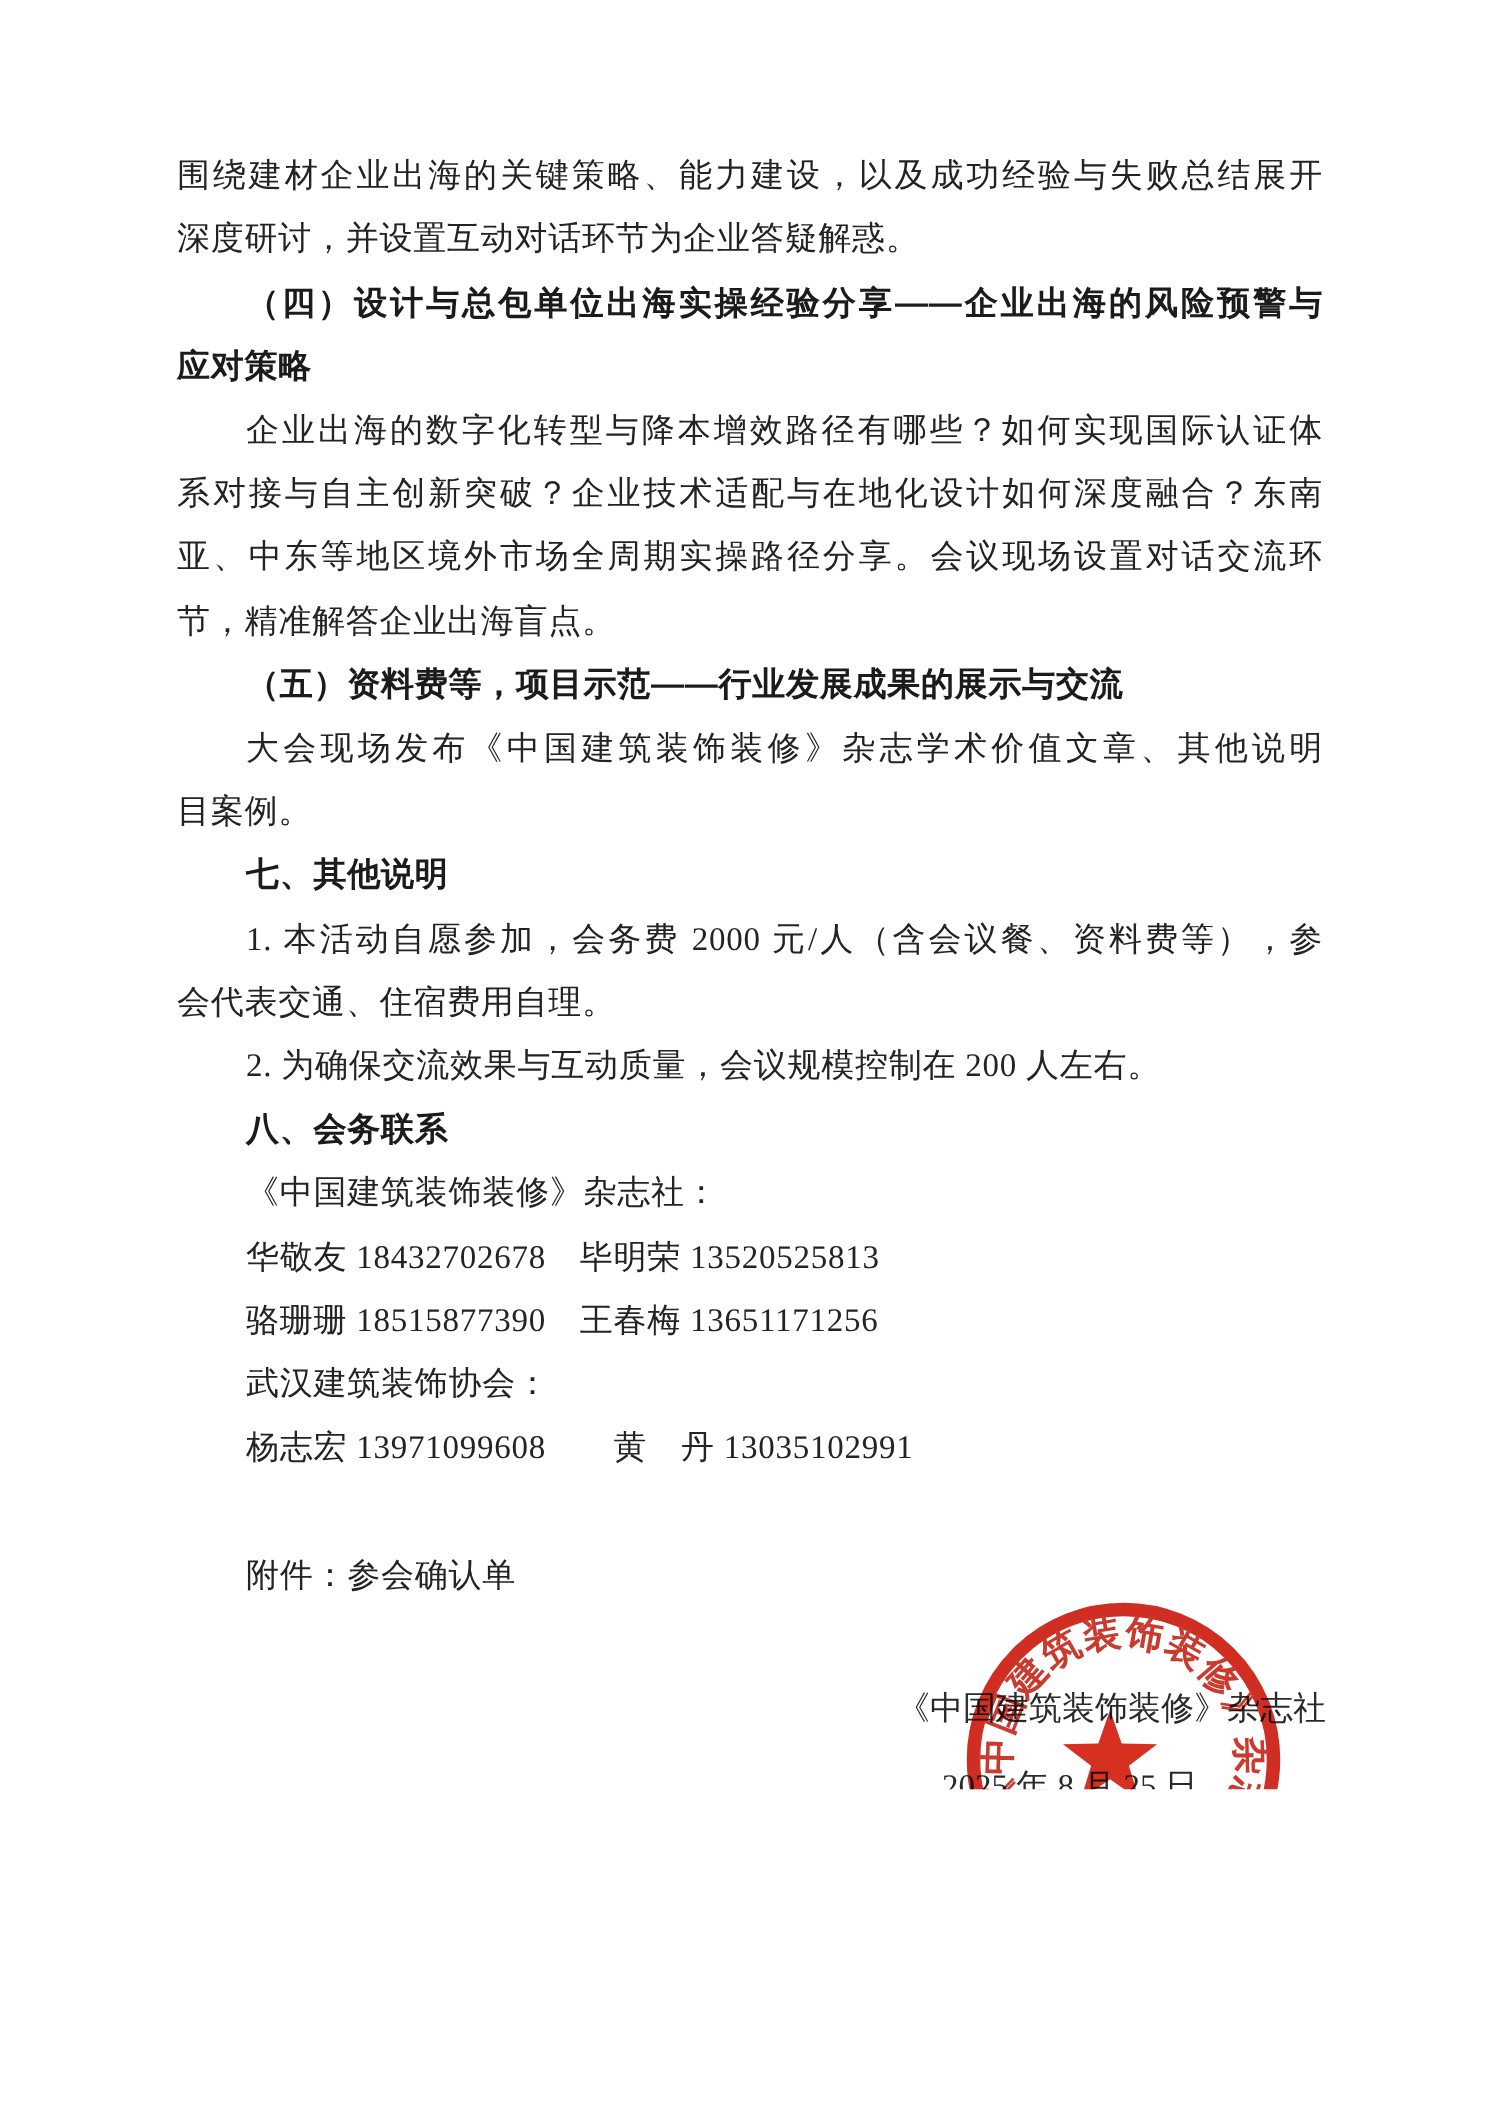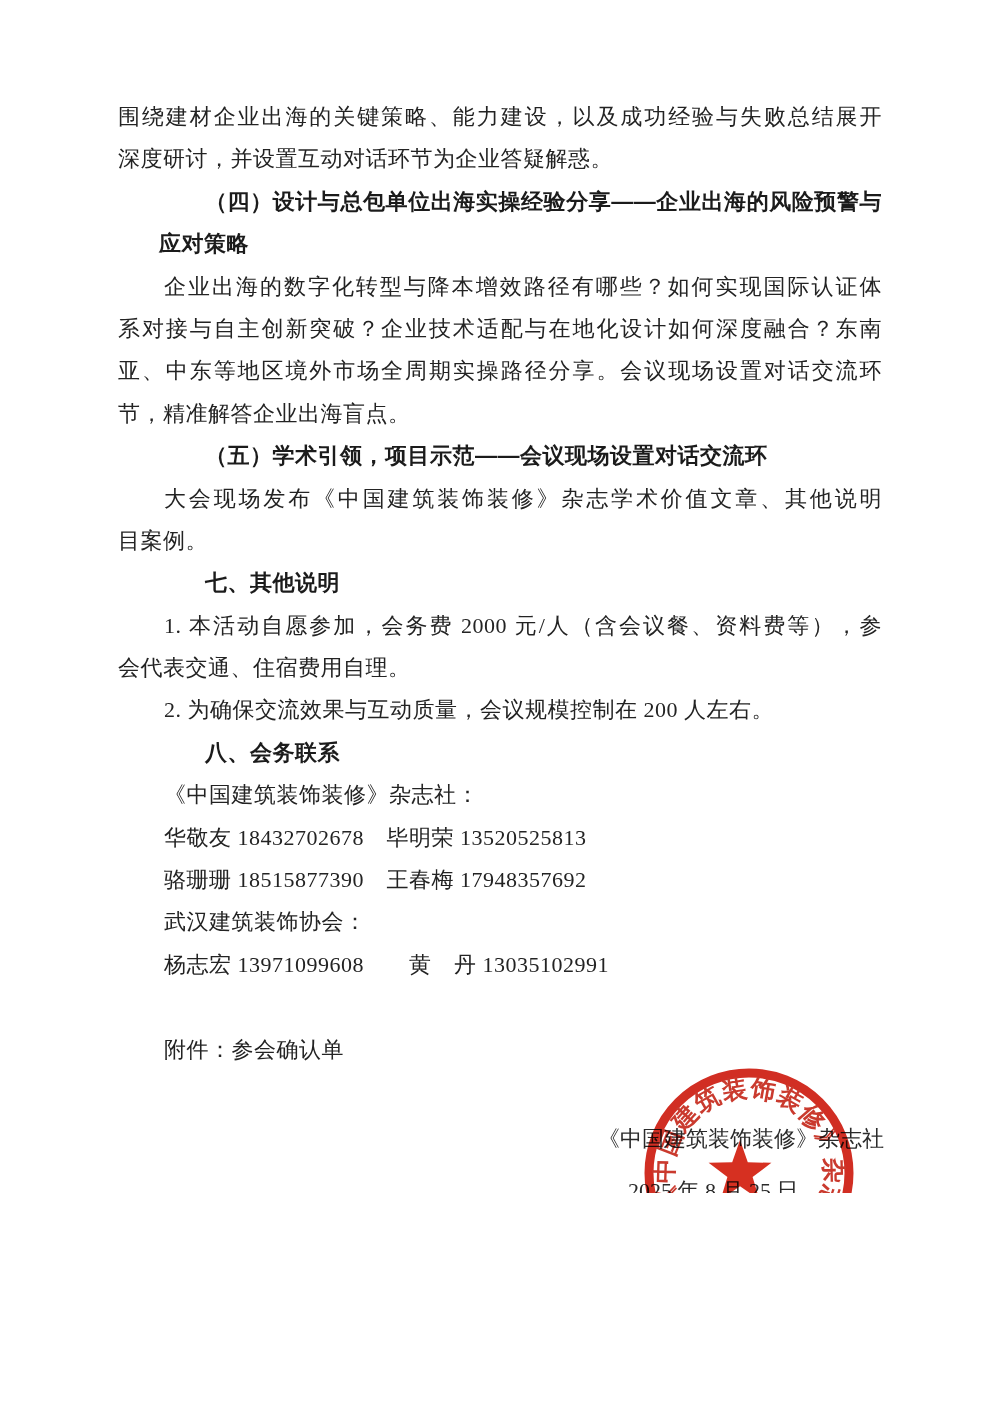--- a/index.html
+++ b/index.html
@@ -11,21 +11,21 @@
   }
   .doc { position:absolute; left:118px; top:96px; width:764px; }
   .line {
     height:42.4px; line-height:42.4px; font-size:22px;
     letter-spacing:0.5px; color:#232323;
   }
   .fill { text-align:justify; text-align-last:justify; }
   .indent { padding-left:46px; }
   .heading {
     font-family:"Liberation Sans","DejaVu Sans",sans-serif;
-    font-weight:700; letter-spacing:0.5px; color:#1b1b1b;margin-left:41px;
+    font-weight:700; letter-spacing:0.5px; color:#1b1b1b;
   }
   .spacer { height:42.4px; }
   .closing-sign {
     position:absolute; top:1117px; right:116px;
     height:44px; line-height:44px; font-size:22px; color:#2a2a2a; z-index:2;
   }
   .closing-date {
     position:absolute; top:1169px; left:628px;
     height:44px; line-height:44px; font-size:22px; color:#2a2a2a; z-index:2;
   }
@@ -49,31 +49,31 @@
 
   <div class="doc">
     <div class="line fill">围绕建材企业出海的关键策略、能力建设，以及成功经验与失败总结展开</div>
     <div class="line">深度研讨，并设置互动对话环节为企业答疑解惑。</div>
     <div class="line heading indent fill">（四）设计与总包单位出海实操经验分享——企业出海的风险预警与</div>
     <div class="line heading">应对策略</div>
     <div class="line indent fill">企业出海的数字化转型与降本增效路径有哪些？如何实现国际认证体</div>
     <div class="line fill">系对接与自主创新突破？企业技术适配与在地化设计如何深度融合？东南</div>
     <div class="line fill">亚、中东等地区境外市场全周期实操路径分享。会议现场设置对话交流环</div>
     <div class="line">节，精准解答企业出海盲点。</div>
-    <div class="line heading indent">（五）学术引领，项目示范——会议现场设置对话交流环</div>
+    <div class="line heading indent">（五）资料费等，项目示范——行业发展成果的展示与交流</div>
     <div class="line indent fill">大会现场发布《中国建筑装饰装修》杂志学术价值文章、其他说明</div>
     <div class="line">目案例。</div>
     <div class="line heading indent">七、其他说明</div>
     <div class="line indent fill">1. 本活动自愿参加，会务费 2000 元/人（含会议餐、资料费等），参</div>
     <div class="line">会代表交通、住宿费用自理。</div>
     <div class="line indent">2. 为确保交流效果与互动质量，会议规模控制在 200 人左右。</div>
     <div class="line heading indent">八、会务联系</div>
     <div class="line indent">《中国建筑装饰装修》杂志社：</div>
     <div class="line indent">华敬友 18432702678　毕明荣 13520525813</div>
-    <div class="line indent">骆珊珊 18515877390　王春梅 17948357692</div>
+    <div class="line indent">骆珊珊 18515877390　王春梅 13651171256</div>
     <div class="line indent">武汉建筑装饰协会：</div>
     <div class="line indent">杨志宏 13971099608　　黄　丹 13035102991</div>
     <div class="line spacer"></div>
     <div class="line indent">附件：参会确认单</div>
   </div>
 
   <div class="closing-sign">《中国建筑装饰装修》杂志社</div>
   <div class="closing-date">2025 年 8 月 25 日</div>
 
   <svg class="stamp" viewBox="0 0 270 270" xmlns="http://www.w3.org/2000/svg">

